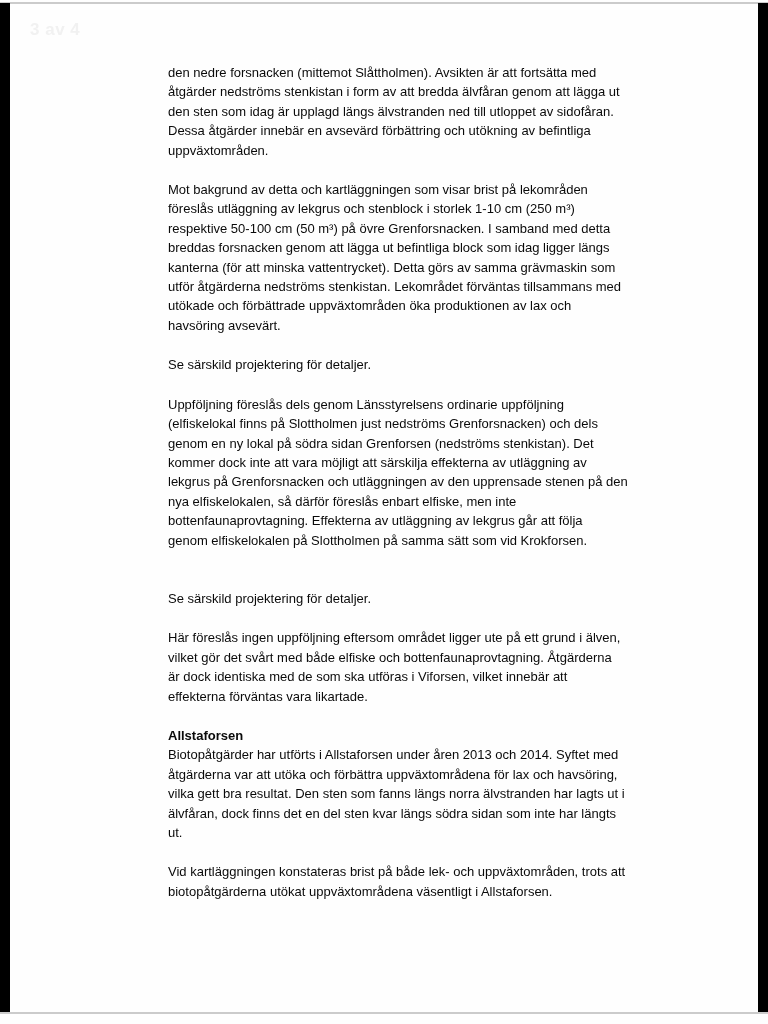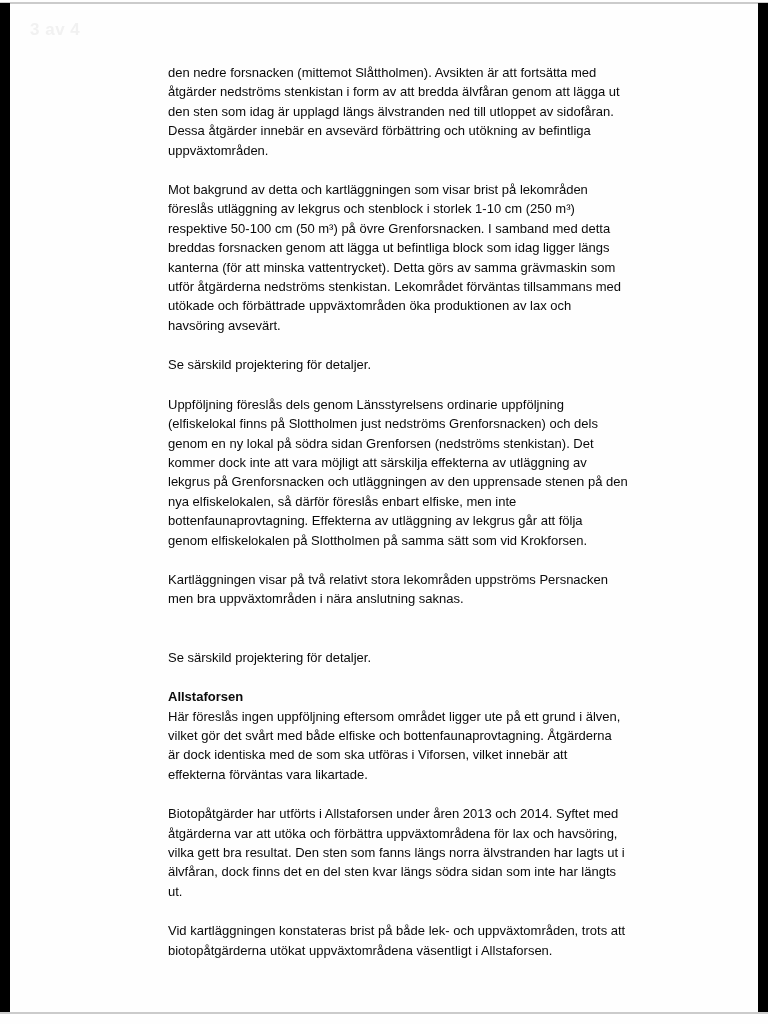--- a/index.html
+++ b/index.html
@@ -98,28 +98,26 @@
 havsöring avsevärt.</div>
       <div class="block p">Se särskild projektering för detaljer.</div>
       <div class="block p">Uppföljning föreslås dels genom Länsstyrelsens ordinarie uppföljning
 (elfiskelokal finns på Slottholmen just nedströms Grenforsnacken) och dels
 genom en ny lokal på södra sidan Grenforsen (nedströms stenkistan). Det
 kommer dock inte att vara möjligt att särskilja effekterna av utläggning av
 lekgrus på Grenforsnacken och utläggningen av den upprensade stenen på den
 nya elfiskelokalen, så därför föreslås enbart elfiske, men inte
 bottenfaunaprovtagning. Effekterna av utläggning av lekgrus går att följa
 genom elfiskelokalen på Slottholmen på samma sätt som vid Krokforsen.</div>
-      <div class="block p">Kartläggningen visar på två relativt stora lekområden uppströms Persnacken
-men bra uppväxtområden i nära anslutning saknas.</div>
       <div class="block p extra">Se särskild projektering för detaljer.</div>
-      <div class="block h">Allstaforsen</div>
       <div class="block p">Här föreslås ingen uppföljning eftersom området ligger ute på ett grund i älven,
 vilket gör det svårt med både elfiske och bottenfaunaprovtagning. Åtgärderna
 är dock identiska med de som ska utföras i Viforsen, vilket innebär att
 effekterna förväntas vara likartade.</div>
+      <div class="block h">Allstaforsen</div>
       <div class="block p">Biotopåtgärder har utförts i Allstaforsen under åren 2013 och 2014. Syftet med
 åtgärderna var att utöka och förbättra uppväxtområdena för lax och havsöring,
 vilka gett bra resultat. Den sten som fanns längs norra älvstranden har lagts ut i
 älvfåran, dock finns det en del sten kvar längs södra sidan som inte har längts
 ut.</div>
       <div class="block p">Vid kartläggningen konstateras brist på både lek- och uppväxtområden, trots att
 biotopåtgärderna utökat uppväxtområdena väsentligt i Allstaforsen.</div>
     </div>
 </div>
 

